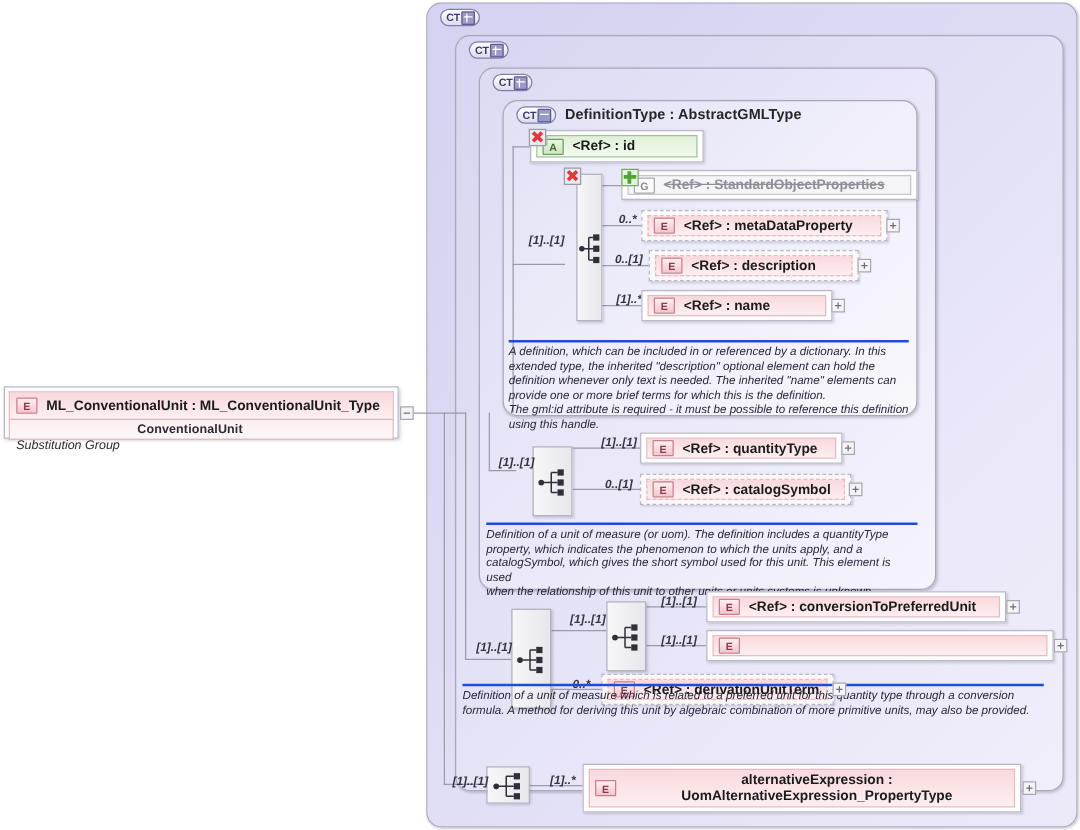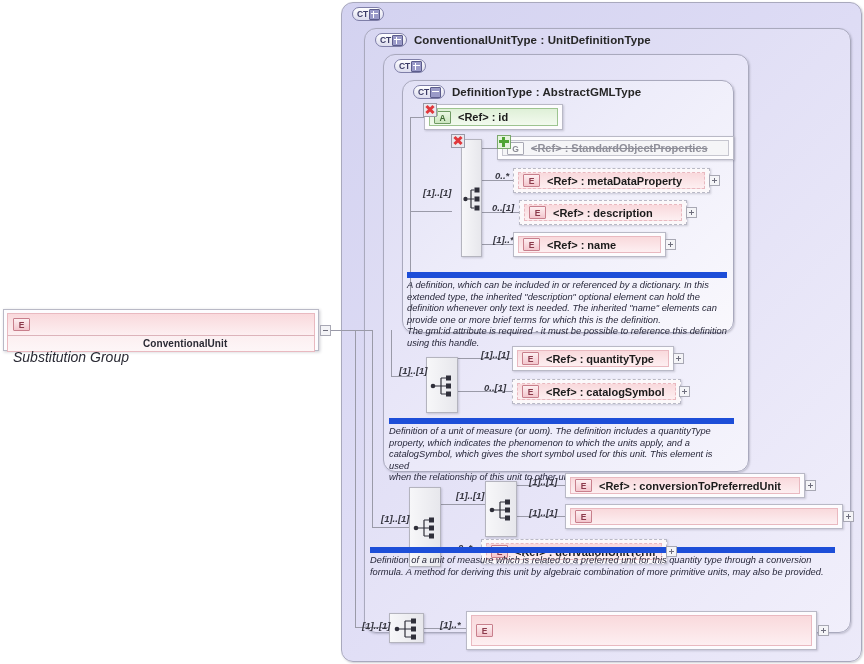--- a/index.html
+++ b/index.html
@@ -254,21 +254,21 @@
     font-style: italic;
     font-weight: bold;
     color: #35353f;
     white-space: nowrap;
   }
 
   
   .annot {
     position: absolute;
     box-sizing: border-box;
-    border-top: 6px solid #1d4ed8;
+    border-top: 2px solid #1d4ed8;
     font-size: 9.3px;
     font-style: italic;
     color: #27273a;
     line-height: 11.6px;
     padding-top: 2px;
     white-space: pre-line;
   }
 
   
   .ln { position: absolute; background: #9a9aa8; }
@@ -299,21 +299,21 @@
     align-items: center;
     gap: 14px;
     background: linear-gradient(#fceff1,#fdf6f7);
     border: 1px solid #e9b9c0;
     border-top: 1px solid #ddb3ba;
     height: 17px;
     padding: 0 5px;
     box-sizing: border-box;
   }
   .sg-label {
-    font-size: 14px;
+    font-size: 10px;
     font-style: italic;
     color: #2a2a34;
     margin-top: 26px;
   }
   .sg-value {
     font-size: 10px;
     font-weight: bold;
     color: #2a2a34;
     letter-spacing: .1px;
     text-align: center;
@@ -332,21 +332,20 @@
       </span>
     </div>
   </div>
 
   <div class="ct-box ct-2" style="left:364px;top:28px;width:487px;height:605px;">
     <div class="ct-header">
       <span class="ct-icon">
         <span class="ct-lbl">CT</span>
           <span class="ct-pm plus"></span>
       </span>
-      <span class="ct-title">ConventionalUnitType : UnitDefinitionType</span>
     </div>
   </div>
 
   <div class="ct-box ct-3" style="left:383px;top:54px;width:366px;height:418px;">
     <div class="ct-header">
       <span class="ct-icon">
         <span class="ct-lbl">CT</span>
           <span class="ct-pm plus"></span>
       </span>
     </div>
@@ -390,20 +389,21 @@
   <div class="ln lnh" style="left:441px;top:551px;width:40px;height:1px;"></div>
 
   <div class="ln lnh" style="left:517px;top:485px;width:48px;height:1px;"></div>
   <div class="ln lnh" style="left:517px;top:516px;width:48px;height:1px;"></div>
 
   <div class="ln lnh" style="left:424px;top:628px;width:42px;height:1px;"></div>
 
   <div class="root-box" style="left:3px;top:309px;width:316px;height:42px;">
     <div class="root-top">
       <span class="tag-icon">E</span>
+      <span class="node-label">ML_ConventionalUnit : ML_ConventionalUnit_Type</span>
     </div>
     <div class="root-bottom">
       <span class="sg-label">Substitution Group</span>
       <span class="sg-value">ConventionalUnit</span>
     </div>
   </div>
   <div class="collapse" style="left:320px;top:325px;"></div>
 
   <div class="seq" style="left:389px;top:613px;width:35px;height:30px;">
     <svg width="35" height="30" viewBox="0 0 35 30">
@@ -561,17 +561,18 @@
   </div>
   <div class="expand" style="left:666px;top:546px;"></div>
 
   <div class="annot" style="left:370px;top:547px;width:465px;height:26px;">Definition of a unit of measure which is related to a preferred unit for this quantity type through a conversion
 formula.  A method for deriving this unit by algebraic combination of more primitive units, may also be provided.</div>
 
   <div class="card" style="left:440px;top:619px;">[1]..*</div>
   <div class="node elem" style="left:466px;top:611px;width:351px;height:39px;">
     <div class="node-inner">
       <span class="tag-icon">E</span>
+      <span class="node-label wrap">alternativeExpression : UomAlternativeExpression_PropertyType</span>
     </div>
   </div>
   <div class="expand" style="left:818px;top:625px;"></div>
 
 </div>
 
 </body></html>

